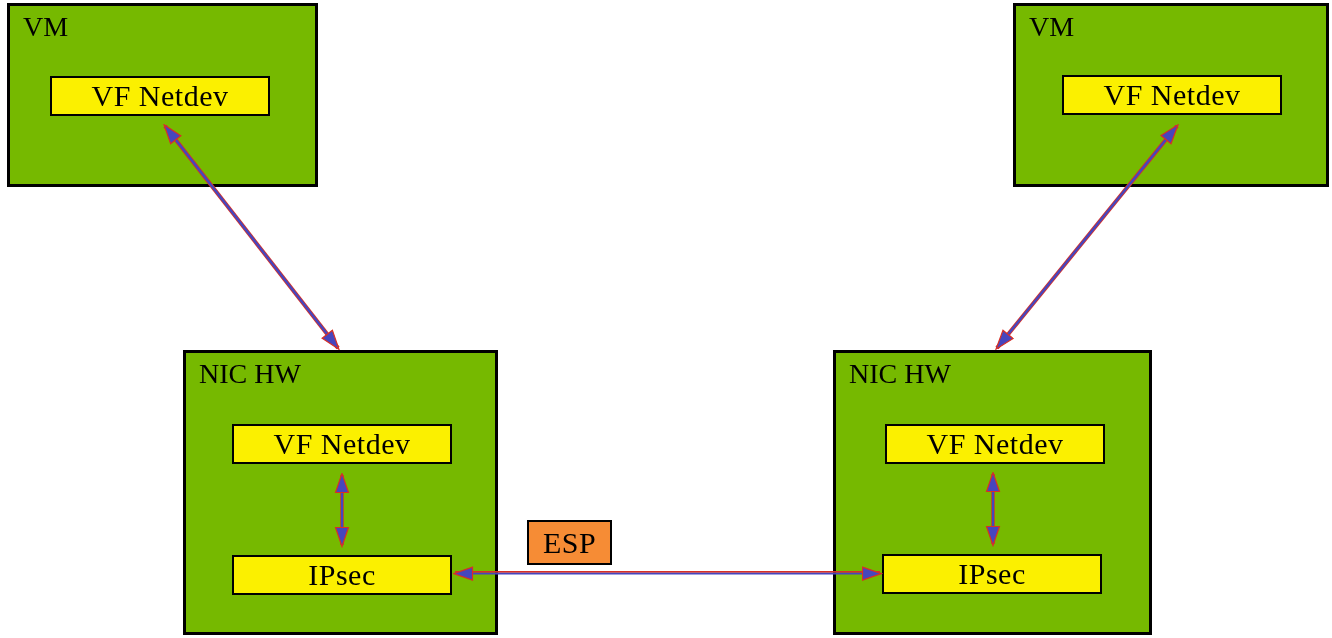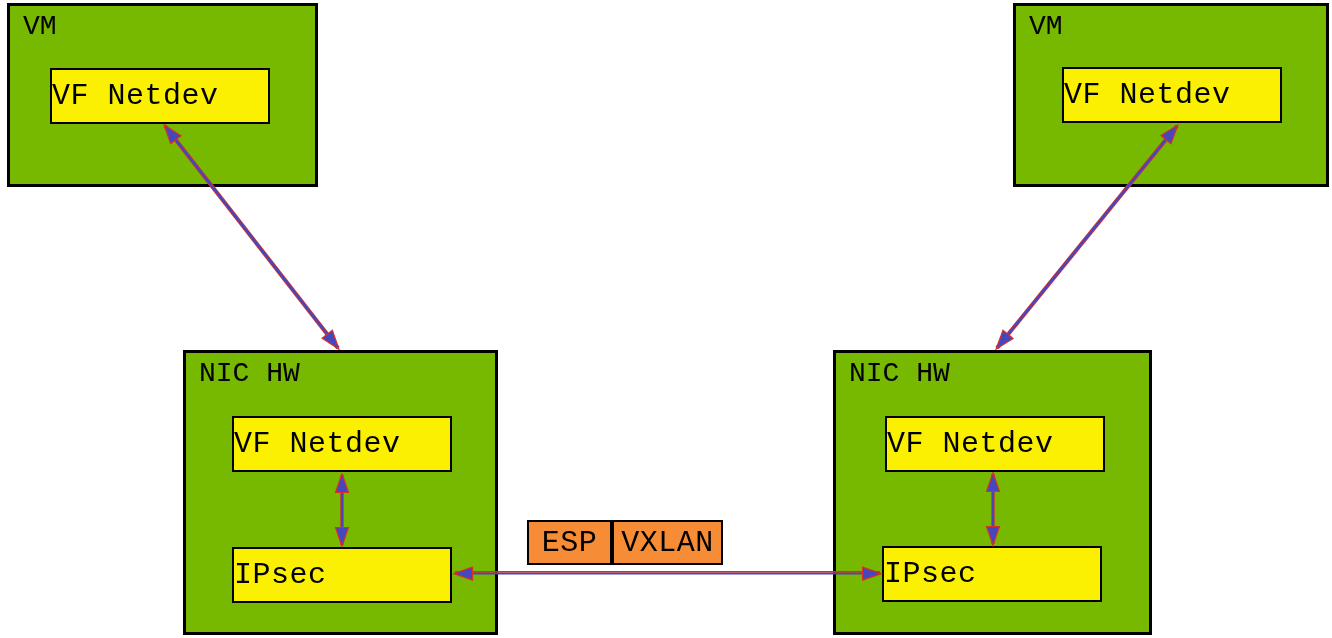--- a/index.html
+++ b/index.html
@@ -3,33 +3,33 @@
 <meta charset="utf-8">
 <style>
   :root{
     --green:#76B900; --yellow:#FBF000; --orange:#F68C35;
     --arrow-blue:#4646BE; --arrow-red:#D93025;
     --border:#000000; --text:#000000; --bg:#FFFFFF;
   }
   html,body{margin:0;padding:0;background:var(--bg);}
   .stage{
     position:relative;width:1332px;height:638px;overflow:hidden;background:var(--bg);
-    font-family:Liberation Mono, monospace;color:var(--text);
+    font-family:Liberation Serif, serif;color:var(--text);
   }
   .gbox{position:absolute;background:var(--green);border:3px solid var(--border);box-sizing:border-box;}
   #vm-left{left:7px;top:3px;width:311px;height:184px;}
   #vm-right{left:1013px;top:3px;width:316px;height:184px;}
   #nic-left{left:183px;top:350px;width:315px;height:285px;}
   #nic-right{left:833px;top:350px;width:319px;height:285px;}
   .gtitle{position:absolute;left:13px;top:5px;font-size:28px;line-height:1.15;white-space:nowrap;}
   .ybox{
-    position:absolute;width:220px;height:56px;background:var(--yellow);
+    position:absolute;width:220px;height:40px;background:var(--yellow);
     border:2.5px solid var(--border);box-sizing:border-box;
-    display:flex;align-items:center;justify-content:flex-start;
-    font-size:30px;letter-spacing:0.5px;white-space:nowrap;
+    display:flex;align-items:center;justify-content:center;
+    font-size:30px;letter-spacing:0.5px;white-space:nowrap;margin-top:8px;
   }
   #vm-left .ybox{left:40px;top:62px;}
   #vm-right .ybox{left:46px;top:61px;}
   #nic-left .ybox.netdev{left:46px;top:63px;}
   #nic-left .ybox.ipsec{left:46px;top:194px;}
   #nic-right .ybox.netdev{left:49px;top:63px;}
   #nic-right .ybox.ipsec{left:46px;top:193px;}
   .packet{position:absolute;left:527px;top:520px;display:flex;}
   .pseg{
     height:45px;background:var(--orange);border:2.5px solid var(--border);box-sizing:border-box;
@@ -78,23 +78,20 @@
     </div>
     <div class="ybox ipsec">
       <span>IPsec</span>
     </div>
   </div>
 
   <div class="packet">
     <div class="pseg esp">
       <span>ESP</span>
     </div>
-    <div class="pseg vxlan">
-      <span>VXLAN</span>
-    </div>
   </div>
 
   <svg class="overlay" width="1332" height="638" viewBox="0 0 1332 638">
     <defs>
       <marker id="head" markerUnits="userSpaceOnUse" markerWidth="21" markerHeight="17" viewBox="0 0 21 17" refX="18.5" refY="8.5" orient="auto-start-reverse">
         <path d="M1,2 L20,8.5 L1,15 Z" style="fill:var(--arrow-blue);stroke:var(--arrow-red);stroke-width:1.2"></path>
       </marker>
     </defs>
 
     <g>

